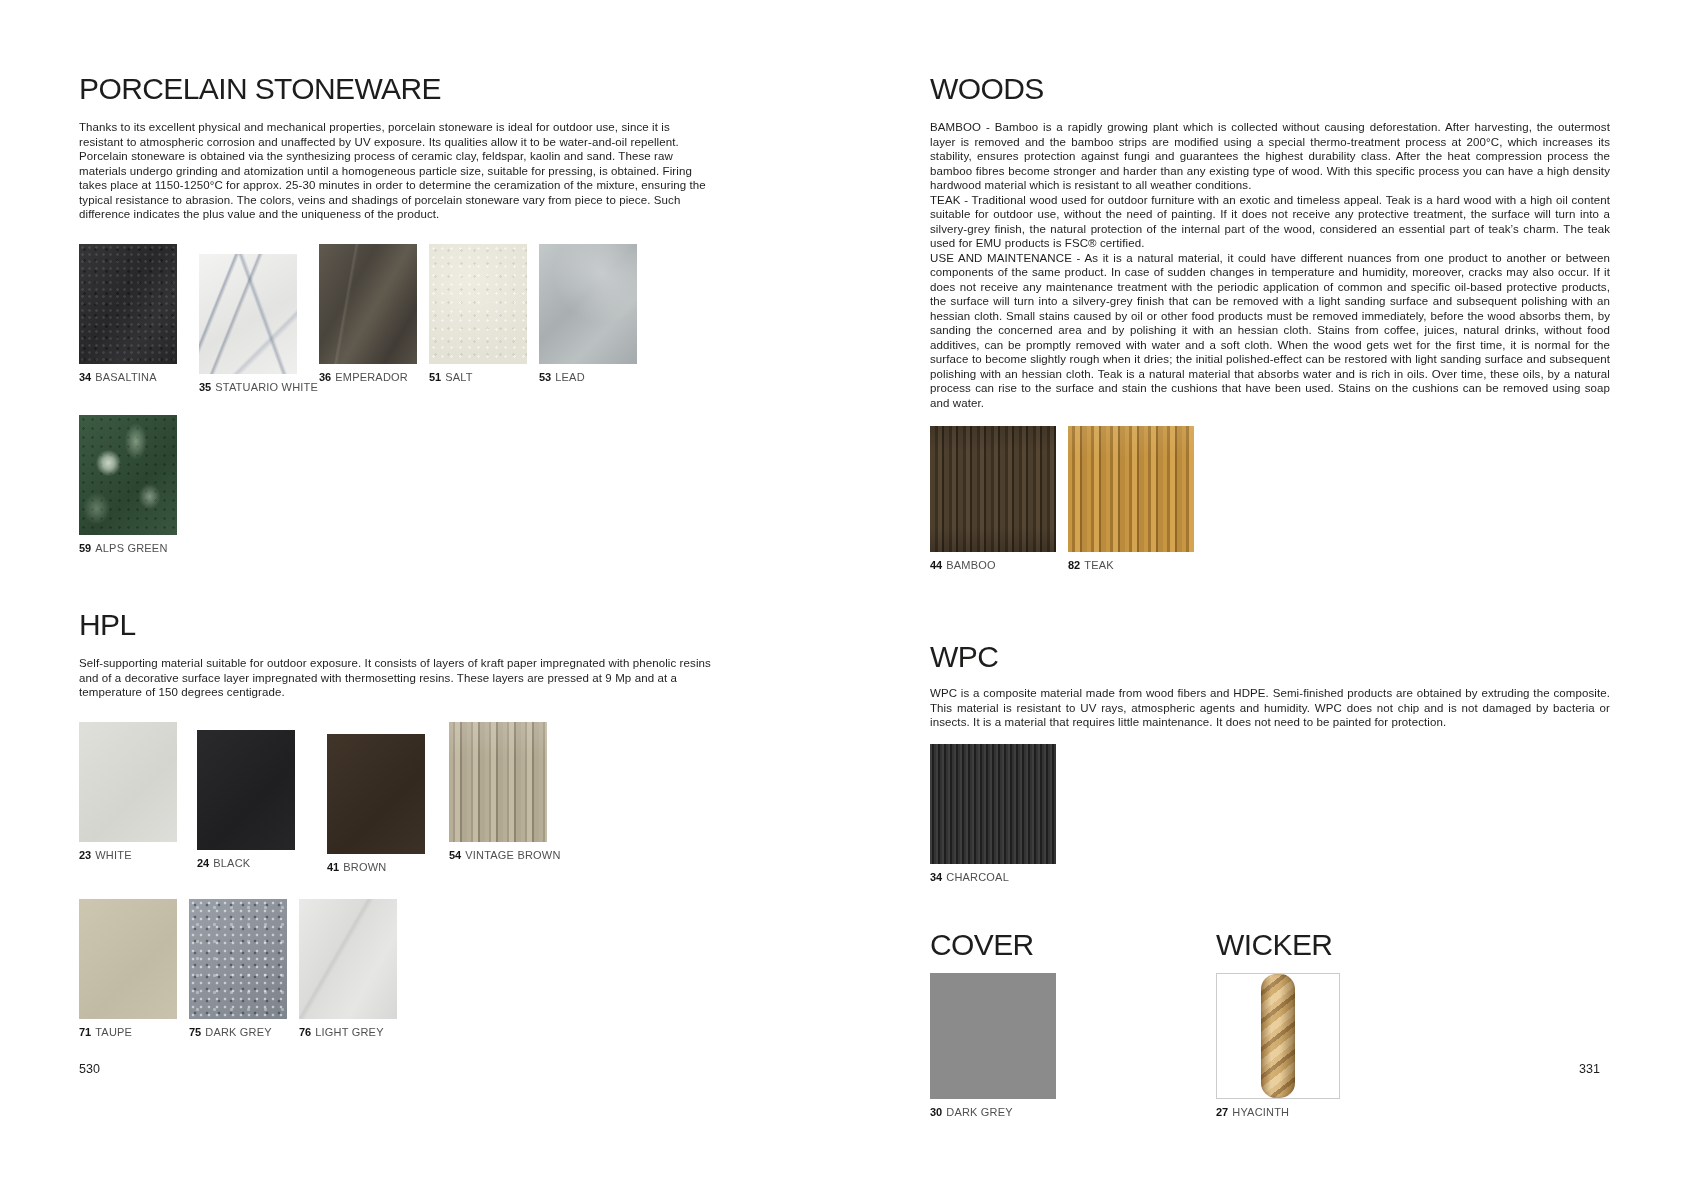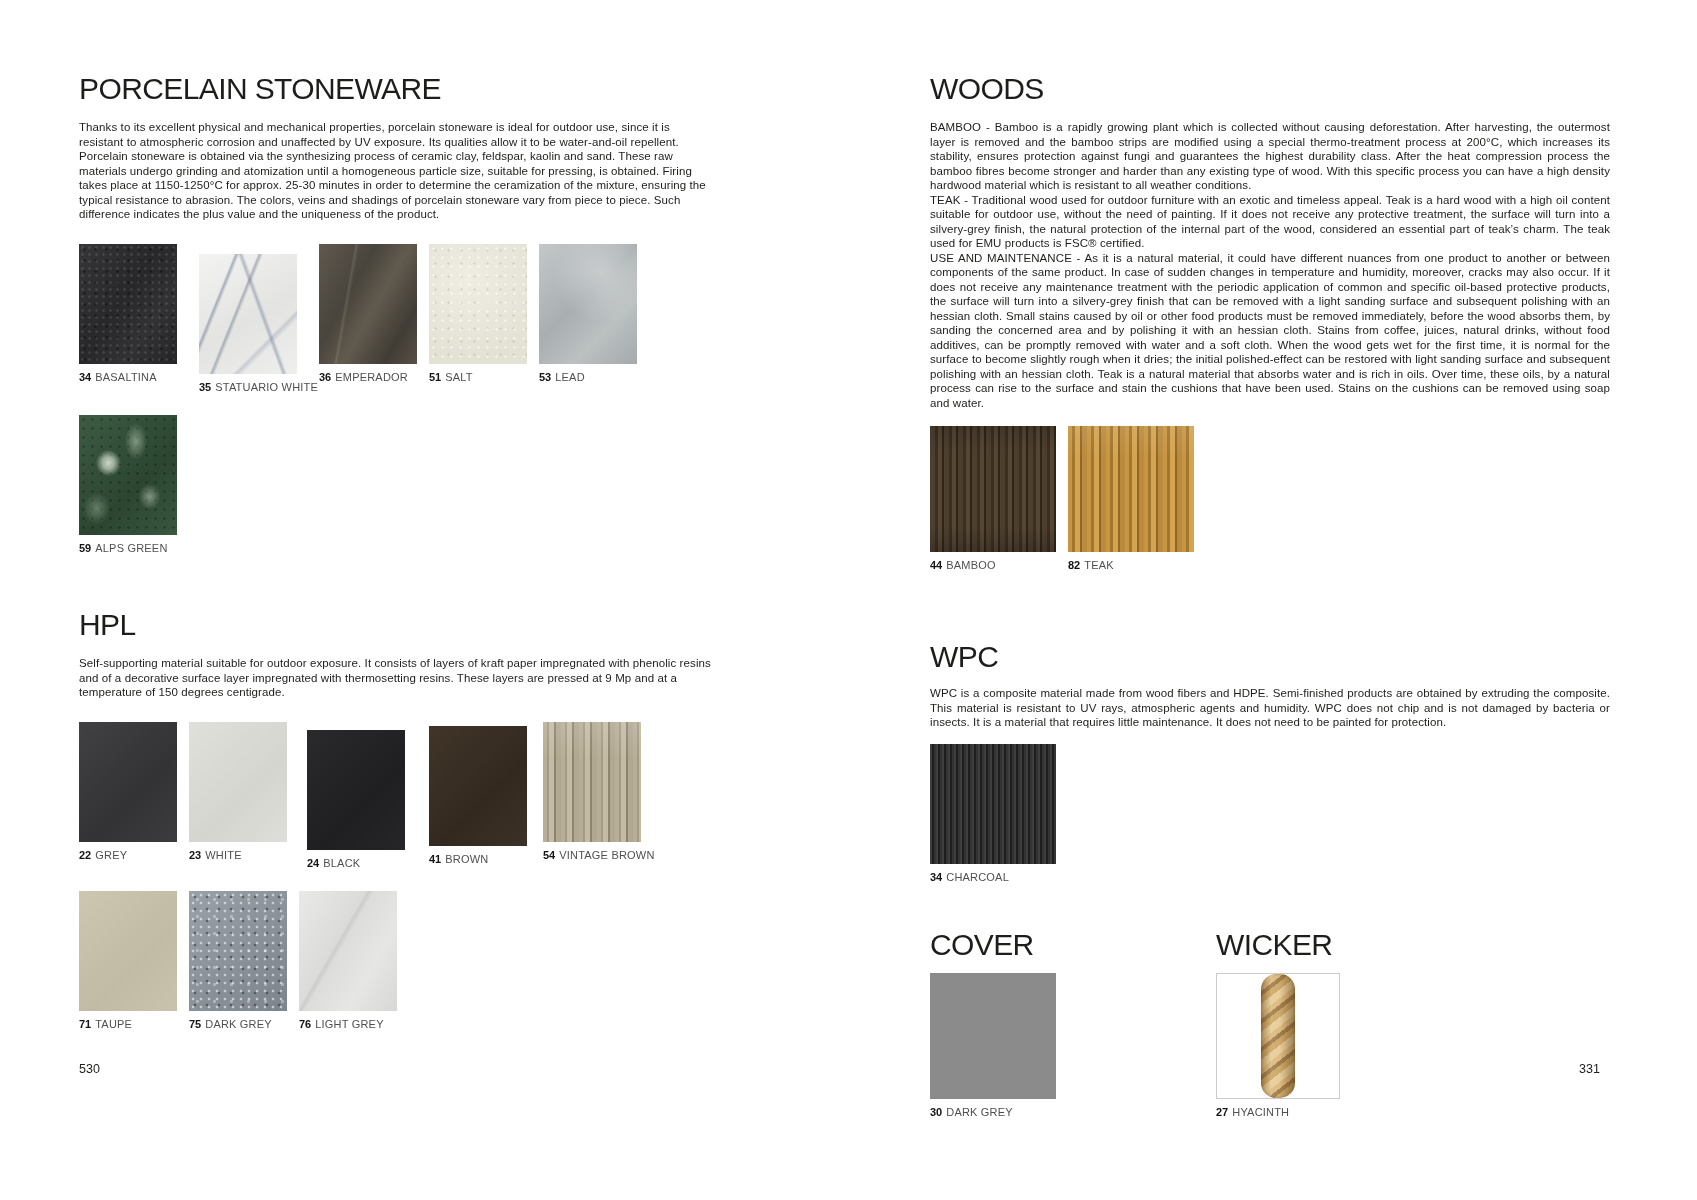--- a/index.html
+++ b/index.html
@@ -178,32 +178,28 @@
         </figure>
       </div>
     </section>
 
     <section style="top:608px;">
       <h1 class="sec-title">HPL</h1>
       <p class="body">Self-supporting material suitable for outdoor exposure. It consists of layers of kraft paper impregnated with phenolic resins and of a decorative surface layer impregnated with thermosetting resins. These layers are pressed at 9 Mp and at a temperature of 150 degrees centigrade.</p>
 
       <div class="row" style="margin-top:22px;">
         <figure class="cell" style="margin:0;">
-          <div class="sw tx-grey22" style="background-color: rgb(58, 58, 60);"></div>
-          <figcaption class="cap"><b>22</b><span>GREY</span></figcaption>
-        </figure>
-        <figure class="cell" style="margin:0;">
           <div class="sw tx-white23" style="background-color: rgb(219, 219, 213);"></div>
           <figcaption class="cap"><b>23</b><span>WHITE</span></figcaption>
         </figure>
         <figure class="cell" style="margin:8px;">
           <div class="sw tx-black24" style="background-color: rgb(36, 36, 38);"></div>
           <figcaption class="cap"><b>24</b><span>BLACK</span></figcaption>
         </figure>
-        <figure class="cell" style="margin:4px;">
+        <figure class="cell" style="margin:12px;">
           <div class="sw tx-brown41" style="background-color: rgb(58, 47, 37);"></div>
           <figcaption class="cap"><b>41</b><span>BROWN</span></figcaption>
         </figure>
         <figure class="cell" style="margin:0;">
           <div class="sw tx-vintage" style="background-color: rgb(176, 167, 143);"></div>
           <figcaption class="cap"><b>54</b><span>VINTAGE BROWN</span></figcaption>
         </figure>
       </div>
 
       <div class="row" style="margin-top:13px;">

